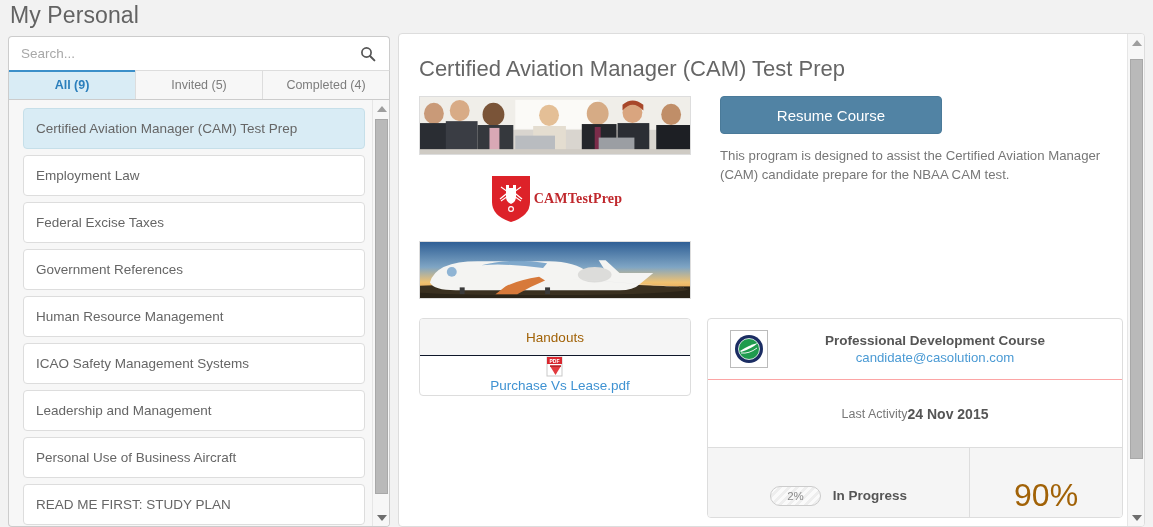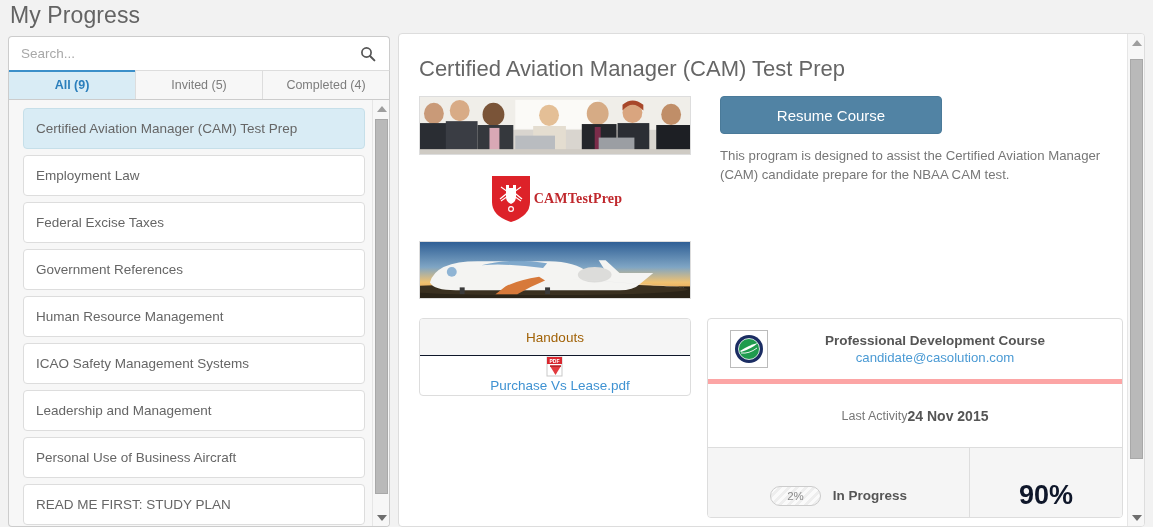--- a/index.html
+++ b/index.html
@@ -179,21 +179,21 @@
   #info-head { display: flex; align-items: center; padding: 11px 0 11px 22px; }
   #seal-box {
     width: 38px; height: 38px; border: 1px solid #bbb; background: #fff;
     display: flex; align-items: center; justify-content: center;
     flex: 0 0 auto;
   }
   #info-titles { flex: 1; text-align: center; padding-right: 20px; }
   #org-name { font-size: 13.5px; font-weight: bold; color: #555; }
   #org-email { font-size: 13.2px; color: #4a9ad4; cursor: pointer; text-decoration: none; }
   #activity-row {
-    border-top: 5px solid #fca5a5;
+    border-top: 1px solid #fca5a5;
     height: 68px; display: flex; align-items: center; justify-content: center;
   }
   #activity-label { font-size: 12.5px; color: #777; }
   #activity-date { font-size: 14px; font-weight: bold; color: #555; }
   #progress-row {
     border-top: 1px solid #ddd; background: #f5f5f5;
     height: 70px; display: flex;
   }
   #progress-left {
     flex: 1.72; border-right: 1px solid #ddd;
@@ -204,26 +204,26 @@
     display: inline-block; padding: 3px 16px;
     border: 1px solid #ccc; border-radius: 11px;
     font-size: 11.5px; color: #888;
     background: repeating-linear-gradient(-45deg,#fafafa,#fafafa 3px,#eeeeee 3px,#eeeeee 6px);
   }
   #status-text { font-size: 13.5px; font-weight: bold; color: #555; }
   #progress-right {
     flex: 1; display: flex; align-items: center; justify-content: center;
     padding-top: 26px;
   }
-  #score-value { font-size: 27px; color: #0f172a; font-weight: 700; }
+  #score-value { font-size: 32px; color: #a16207; font-weight: 400; }
 </style>
 </head>
 <body>
 
-<div id="page-title">My Progress</div>
+<div id="page-title">My Personal</div>
 
 <div id="left-col">
 
   <div id="search-box">
     <input id="search-input" type="text" placeholder="Search..." style="">
     <span class="magnifier">
       <svg width="16" height="16" viewBox="0 0 16 16">
         <circle cx="6.5" cy="6.5" r="4.6" fill="none" stroke="#555" stroke-width="1.7"></circle>
         <line x1="10" y1="10" x2="14.4" y2="14.4" stroke="#555" stroke-width="2" stroke-linecap="round"></line>
       </svg>

